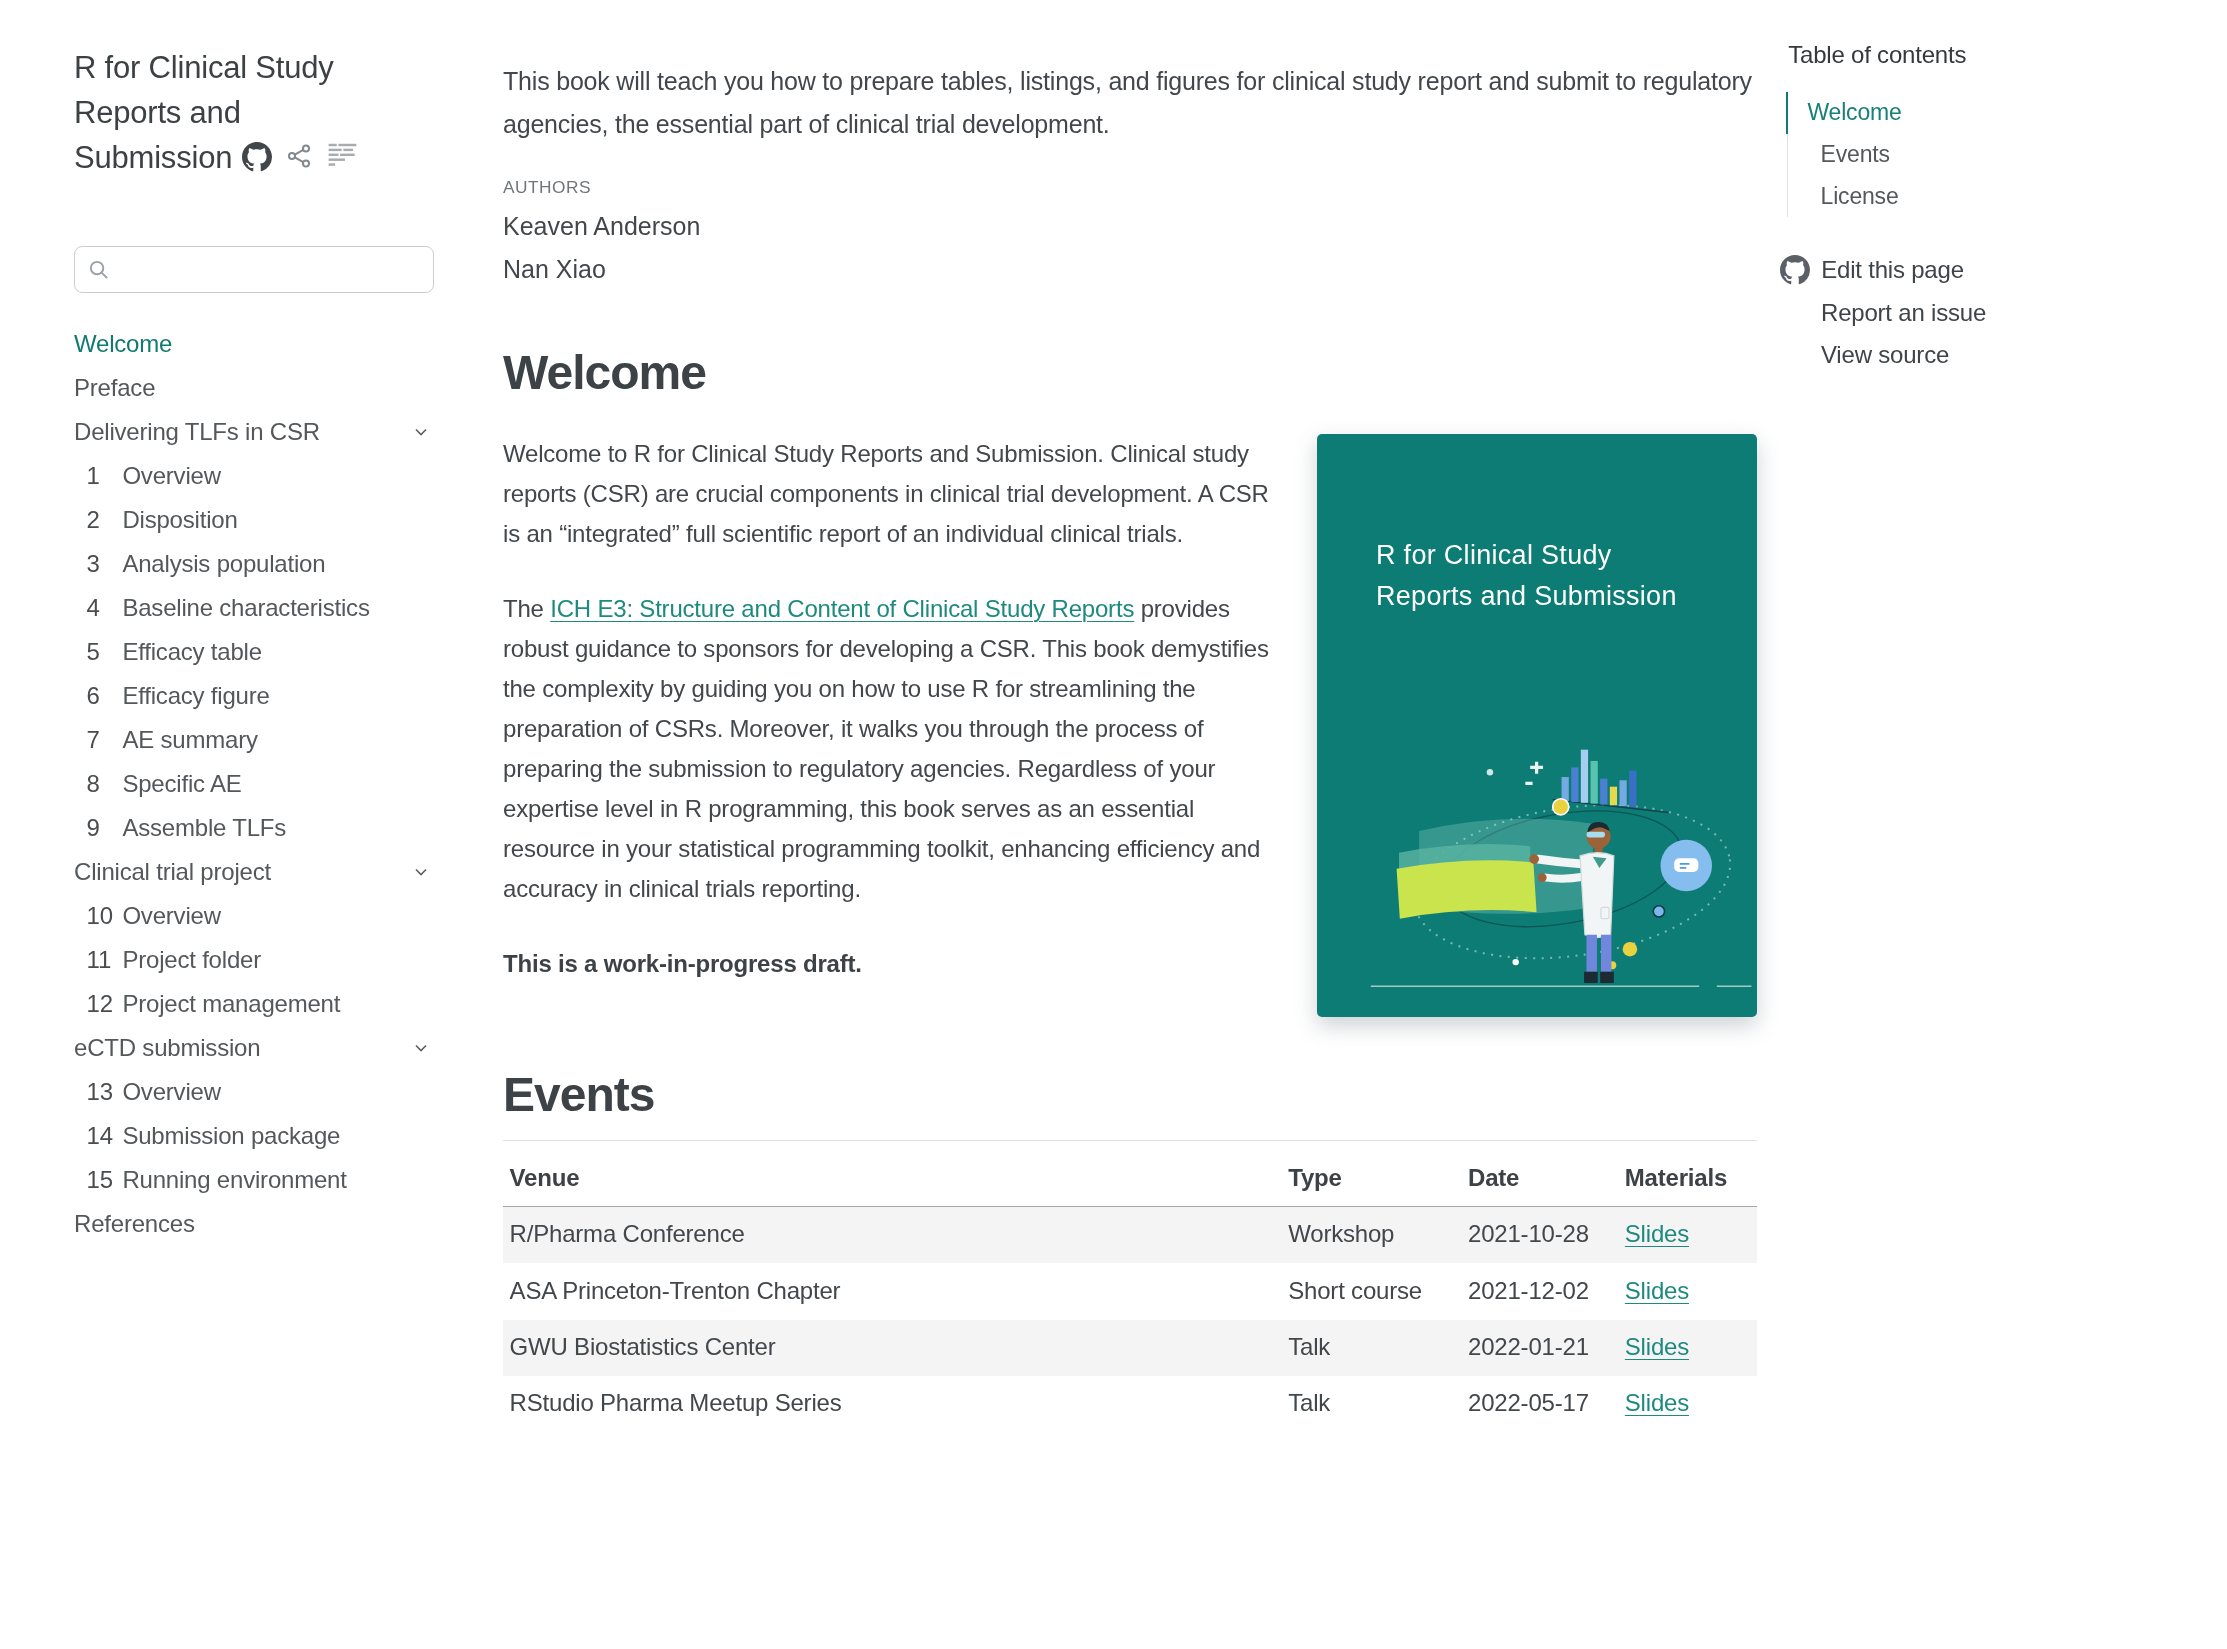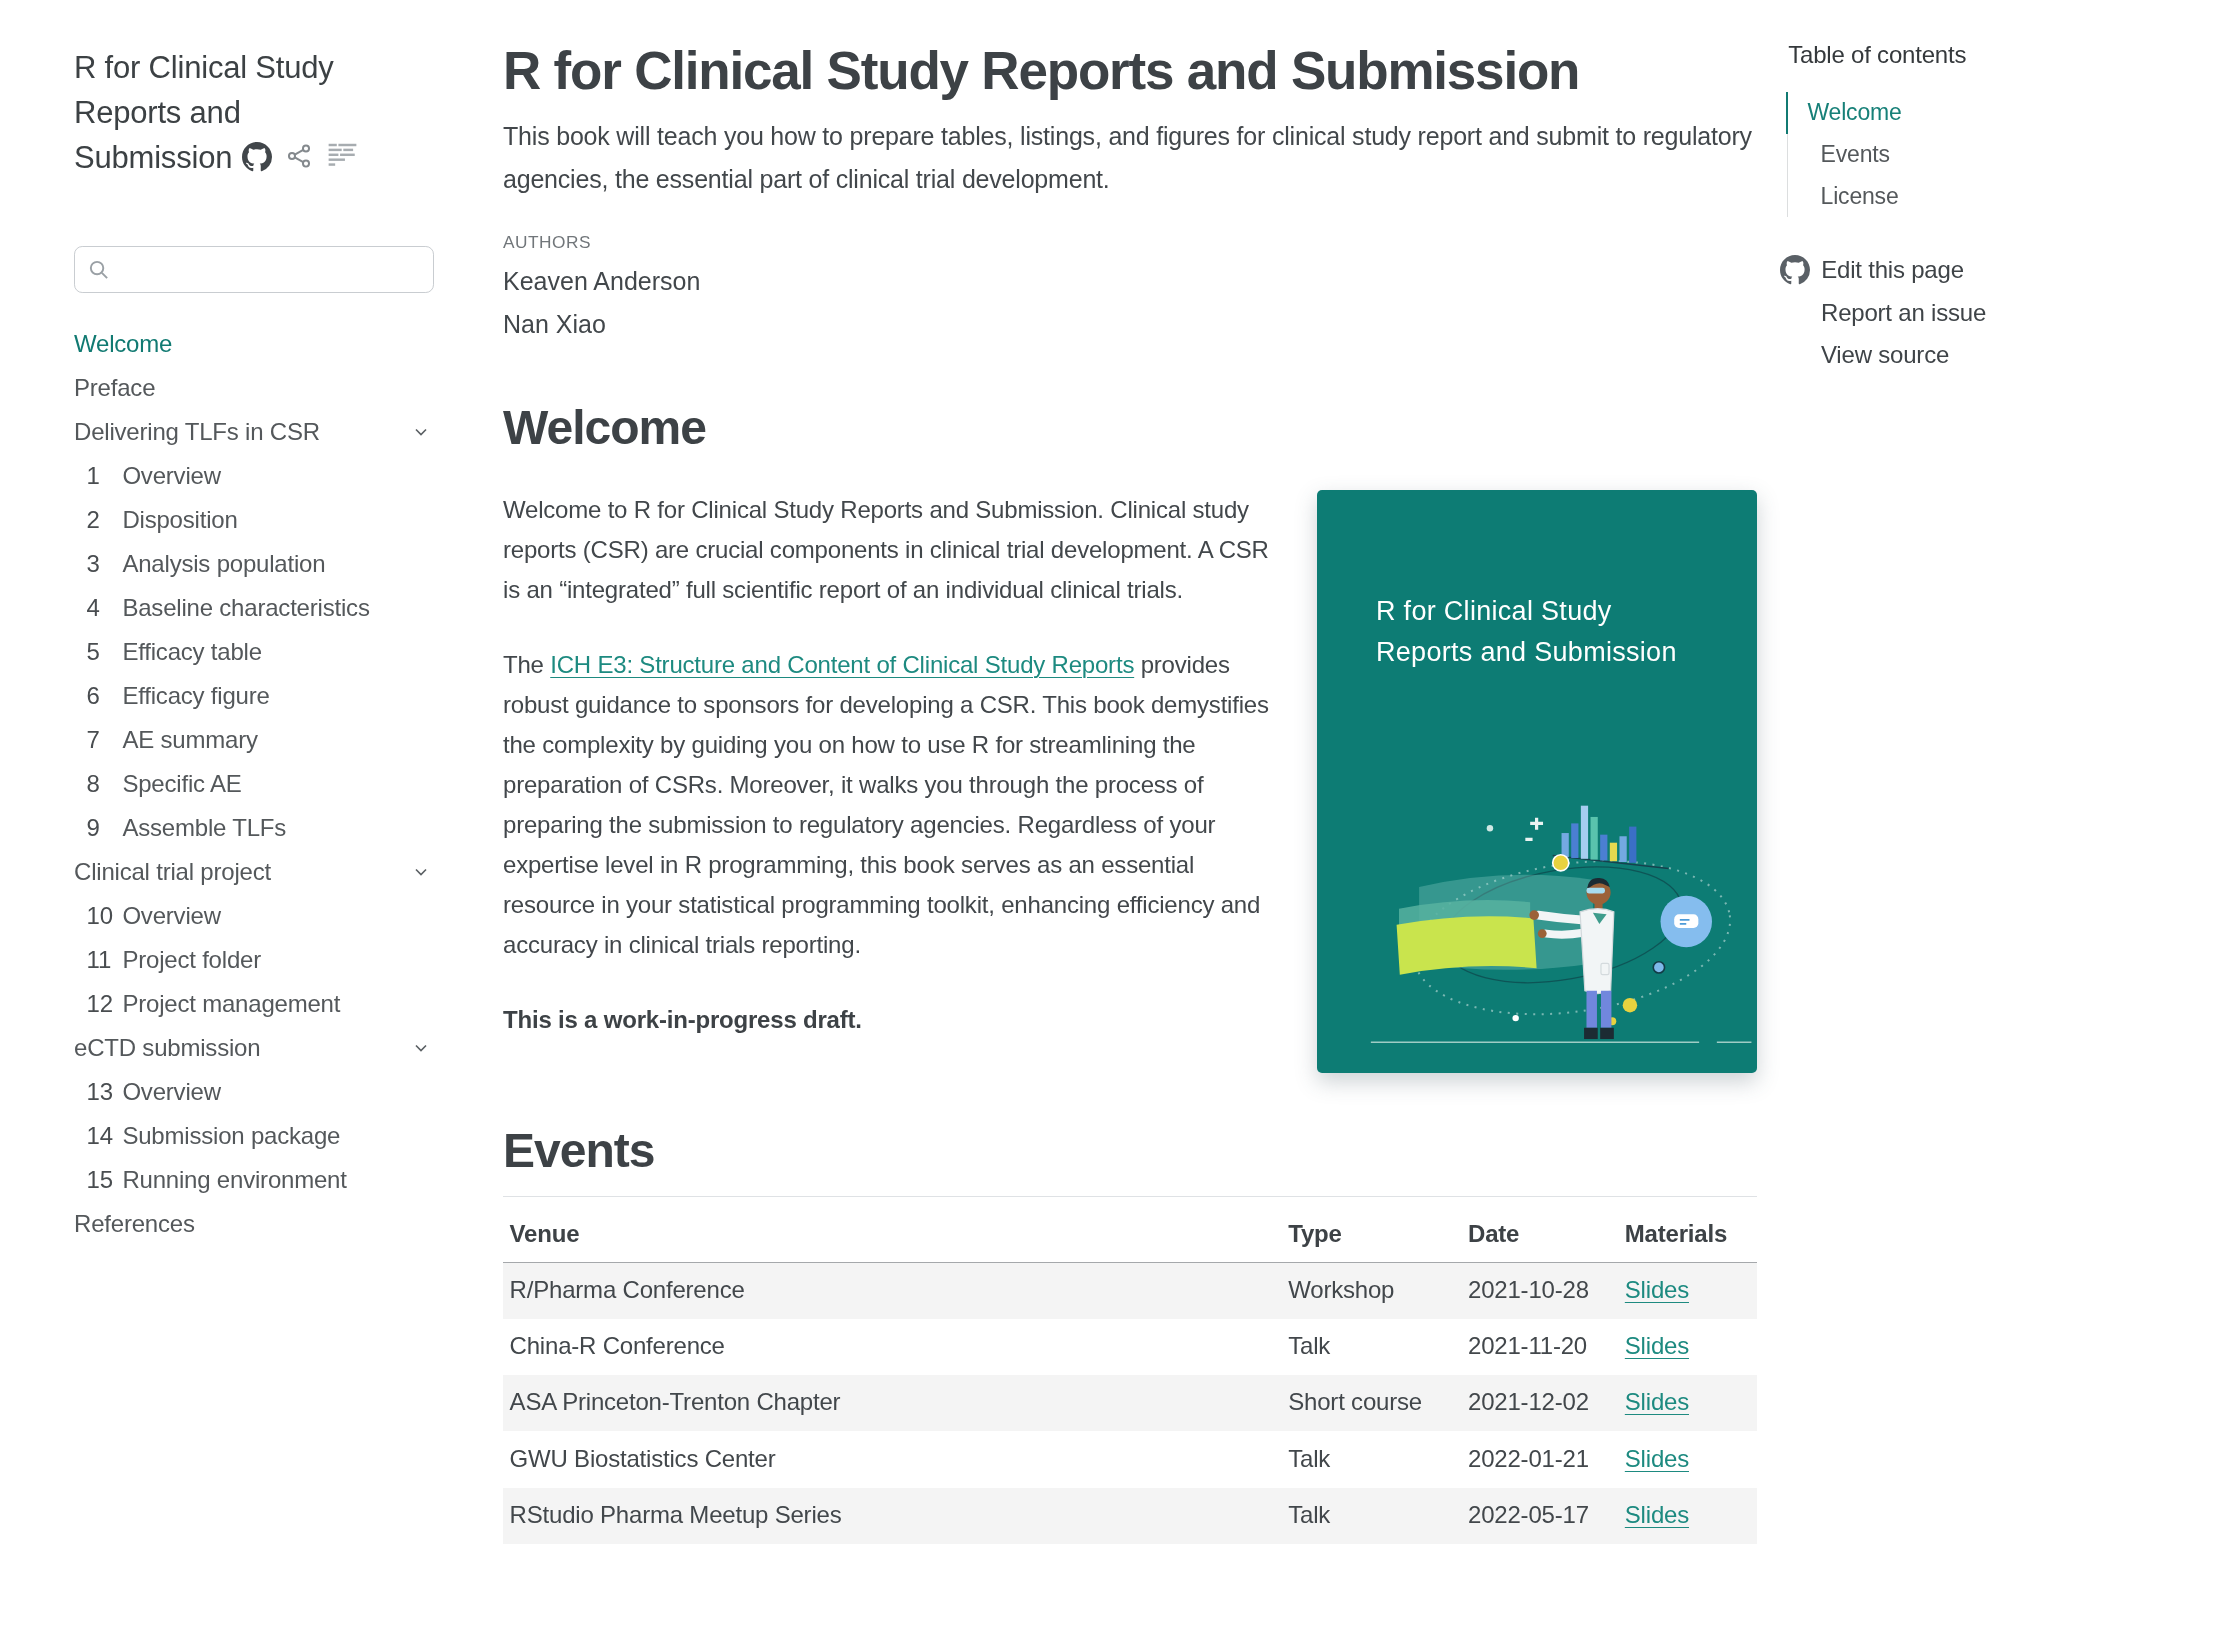--- a/index.html
+++ b/index.html
@@ -201,21 +201,20 @@
         <span class="num">15</span>
         <span class="lbl">Running environment</span>
       </div>
     <div class="nav-item gap">
         <span class="lbl">References</span>
       </div>
   </nav>
 </aside>
 
 <main class="main">
-  <h1 class="page-title">R for Clinical Study Reports and Submission</h1>
   <div class="subtitle">This book will teach you how to prepare tables, listings, and figures for clinical study report and submit to regulatory agencies, the essential part of clinical trial development.</div>
 
   <div class="authors-label">AUTHORS</div>
   <div class="author">Keaven Anderson</div>
   <div class="author">Nan Xiao</div>
 
   <h1 class="section-heading">Welcome</h1>
 
   <div class="welcome-row">
     <div class="welcome-text">
@@ -296,26 +295,20 @@
       </tr>
     </thead>
     <tbody>
       <tr>
         <td>R/Pharma Conference</td>
         <td>Workshop</td>
         <td>2021-10-28</td>
         <td><a class="link">Slides</a></td>
       </tr>
       <tr>
-        <td>China-R Conference</td>
-        <td>Talk</td>
-        <td>2021-11-20</td>
-        <td><a class="link">Slides</a></td>
-      </tr>
-      <tr>
         <td>ASA Princeton-Trenton Chapter</td>
         <td>Short course</td>
         <td>2021-12-02</td>
         <td><a class="link">Slides</a></td>
       </tr>
       <tr>
         <td>GWU Biostatistics Center</td>
         <td>Talk</td>
         <td>2022-01-21</td>
         <td><a class="link">Slides</a></td>

